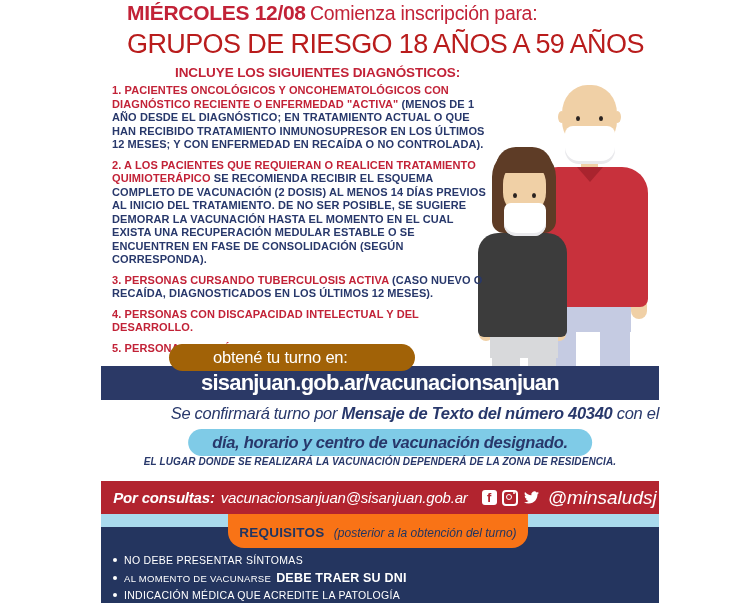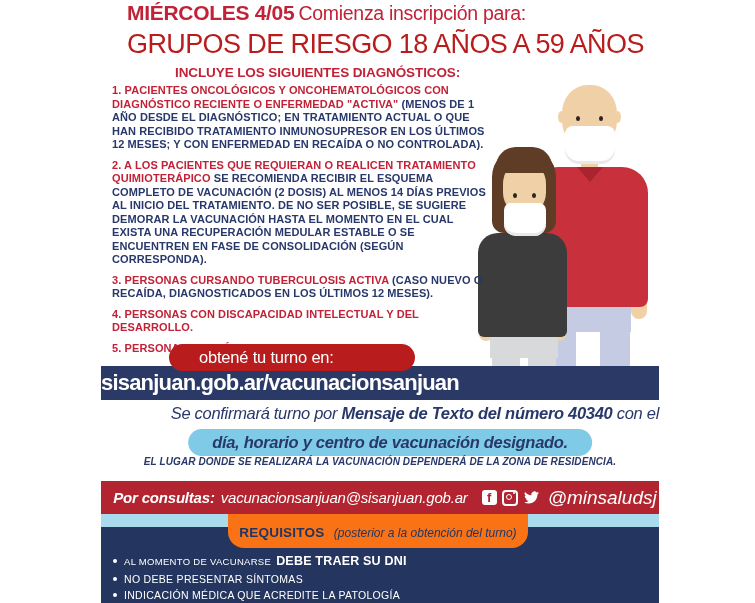--- a/index.html
+++ b/index.html
@@ -53,24 +53,24 @@
   .w-mask{left:23px;top:120px;width:42px;height:33px;background:#ffffff;border-radius:7px 7px 12px 12px;box-shadow:inset 0 -3px 0 #e9e9ec;}
   .w-neck{left:37px;top:146px;width:13px;height:14px;}
   .w-armL{left:-2px;top:188px;width:14px;height:70px;border-radius:0 0 7px 7px;}
   .w-armR{left:71px;top:188px;width:14px;height:70px;border-radius:0 0 7px 7px;}
   .w-shirt{left:-3px;top:150px;width:89px;height:104px;background:#3c3c3c;border-radius:20px 20px 6px 6px;}
   .w-hip{left:9px;top:245px;width:68px;height:30px;background:#d8d9db;}
   .w-legL{left:11px;top:262px;width:28px;height:55px;background:#d8d9db;}
   .w-legR{left:47px;top:262px;width:28px;height:55px;background:#d8d9db;}
 
   
-  .cta-pill{position:absolute;left:68px;top:344px;width:246px;height:27px;background:#b91c1c;border-radius:14px;z-index:3;
-    color:#ffffff;font-size:16.5px;line-height:27px;padding-left:30px;box-sizing:border-box;letter-spacing:-0.2px;}
+  .cta-pill{position:absolute;left:68px;top:344px;width:246px;height:27px;background:#a16207;border-radius:14px;z-index:3;
+    color:#ffffff;font-size:16.5px;line-height:27px;padding-left:44px;box-sizing:border-box;letter-spacing:-0.2px;}
   .url-bar{position:absolute;left:0;top:366px;width:558px;height:34px;background:#2b3966;z-index:2;
-    color:#ffffff;font-size:22px;font-weight:bold;line-height:34px;letter-spacing:-0.8px;}
+    color:#ffffff;font-size:22px;font-weight:bold;line-height:34px;text-align:center;letter-spacing:-0.8px;}
 
   
   .confirm{position:absolute;left:0;top:404px;width:558px;text-align:right;font-style:italic;color:#28386b;font-size:16.5px;letter-spacing:-0.3px;z-index:1;}
   .confirm .b{font-weight:bold;}
   .blue-pill{position:absolute;top:429px;left:50%;transform:translateX(-50%);margin-left:10px;height:27px;background:#7fcbe7;border-radius:14px;
     color:#28386b;font-size:16.5px;font-weight:bold;font-style:italic;line-height:27px;padding:0 24px;white-space:nowrap;letter-spacing:-0.3px;z-index:1;}
   .residencia{position:absolute;left:0;top:456px;width:558px;text-align:center;color:#28386b;font-size:10px;font-weight:bold;font-style:italic;letter-spacing:0.1px;z-index:1;}
 
   
   .consultas{position:absolute;left:0;top:481px;width:558px;height:33px;background:#b2242f;z-index:2;
@@ -99,21 +99,21 @@
   .b-bold{font-weight:bold;font-size:12.5px;margin-left:5px;letter-spacing:0.2px;}
   .bullet.plain .b-pre{font-size:10.5px;}
 </style>
 </head>
 <body>
 
 <div id="poster">
 
   <div class="headline">
     <div class="hl1">
-      <span class="date">MIÉRCOLES 4/05</span>
+      <span class="date">MIÉRCOLES 12/08</span>
       <span class="announce">Comienza inscripción para:</span>
     </div>
     <div class="hl2">GRUPOS DE RIESGO 18 AÑOS A 59 AÑOS</div>
     <div class="hl3">INCLUYE LOS SIGUIENTES DIAGNÓSTICOS:</div>
   </div>
 
   <div class="items">
     <p><span class="rd">1. PACIENTES ONCOLÓGICOS Y ONCOHEMATOLÓGICOS CON DIAGNÓSTICO RECIENTE O ENFERMEDAD "ACTIVA"</span><span class="bl"> (MENOS DE 1 AÑO DESDE EL DIAGNÓSTICO; EN TRATAMIENTO ACTUAL O QUE HAN RECIBIDO TRATAMIENTO INMUNOSUPRESOR EN LOS ÚLTIMOS 12 MESES; Y CON ENFERMEDAD EN RECAÍDA O NO CONTROLADA).</span></p>
     <p><span class="rd">2. A LOS PACIENTES QUE REQUIERAN O REALICEN TRATAMIENTO QUIMIOTERÁPICO</span><span class="bl"> SE RECOMIENDA RECIBIR EL ESQUEMA COMPLETO DE VACUNACIÓN (2 DOSIS) AL MENOS 14 DÍAS PREVIOS AL INICIO DEL TRATAMIENTO. DE NO SER POSIBLE, SE SUGIERE DEMORAR LA VACUNACIÓN HASTA EL MOMENTO EN EL CUAL EXISTA UNA RECUPERACIÓN MEDULAR ESTABLE O SE ENCUENTREN EN FASE DE CONSOLIDACIÓN (SEGÚN CORRESPONDA).</span></p>
     <p><span class="rd">3. PERSONAS CURSANDO TUBERCULOSIS ACTIVA</span><span class="bl"> (CASO NUEVO O RECAÍDA, DIAGNOSTICADOS EN LOS ÚLTIMOS 12 MESES).</span></p>
@@ -175,30 +175,30 @@
     <span class="handle">@minsaludsj</span>
   </div>
 
   <div class="lightband"></div>
   <div class="req-pill">
     <span class="t">REQUISITOS</span>
     <span class="s">(posterior a la obtención del turno)</span>
   </div>
   <div class="navy-section">
     <div class="bullets">
+      <div class="bullet plain">
+        <span class="dot"></span>
+        <span class="b-pre">NO DEBE PRESENTAR SÍNTOMAS</span>
+      </div>
       <div class="bullet">
         <span class="dot"></span>
         <span class="b-pre">AL MOMENTO DE VACUNARSE</span>
         <span class="b-bold">DEBE TRAER SU DNI</span>
       </div>
       <div class="bullet plain">
         <span class="dot"></span>
-        <span class="b-pre">NO DEBE PRESENTAR SÍNTOMAS</span>
-      </div>
-      <div class="bullet plain">
-        <span class="dot"></span>
         <span class="b-pre">INDICACIÓN MÉDICA QUE ACREDITE LA PATOLOGÍA</span>
       </div>
 
     </div>
   </div>
 
 </div>
 
 </body></html>

